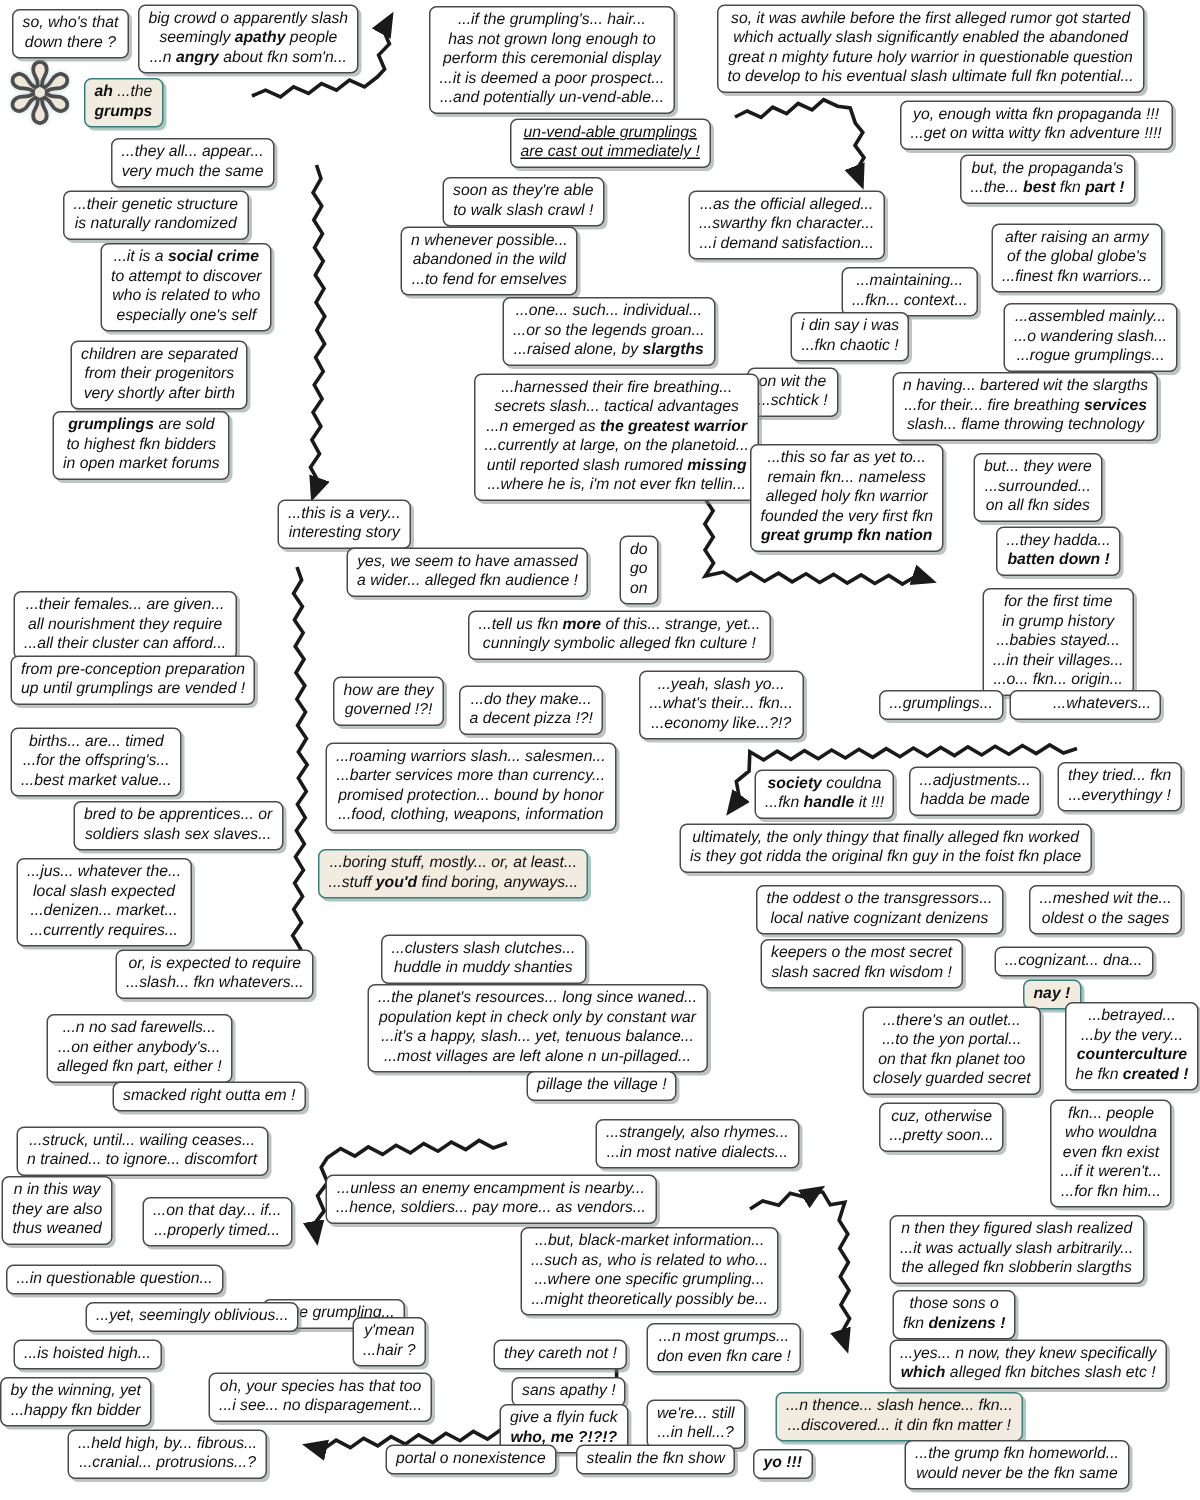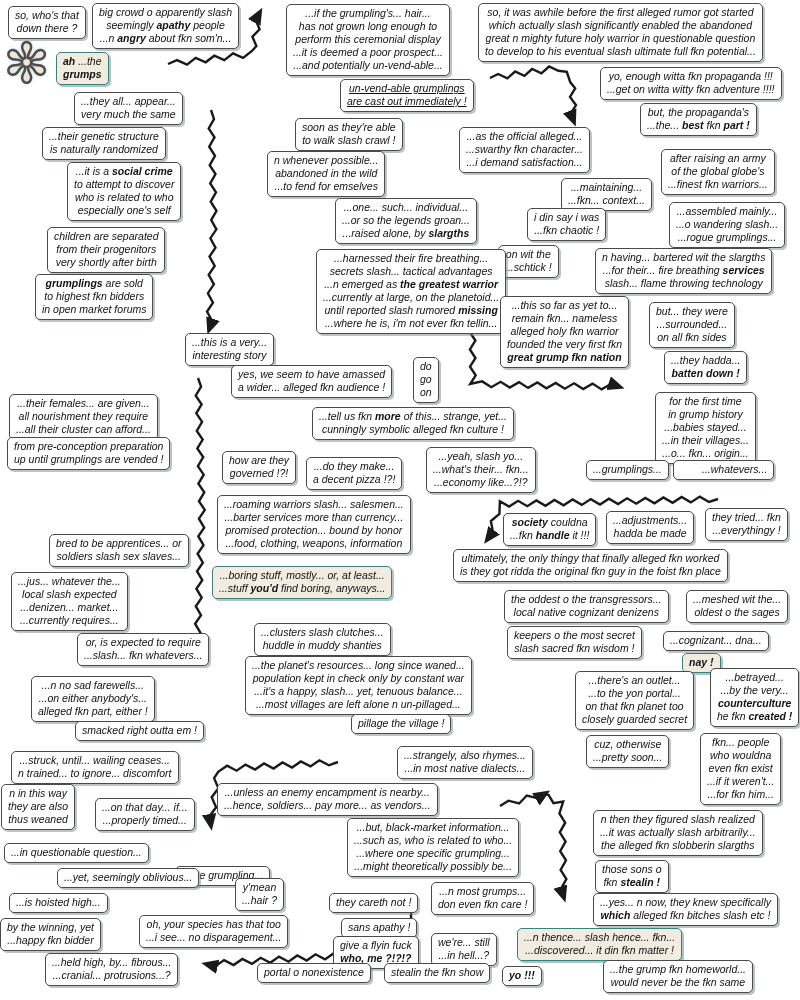--- a/index.html
+++ b/index.html
@@ -69,20 +69,21 @@
     <div class="bubble" style="left: 413px; top: 357px;">do<br>go<br>on</div>
     <div class="bubble" style="left: 9px; top: 394px;">...their females... are given...<br>all nourishment they require<br>...all their cluster can afford...</div>
     <div class="bubble" style="left: 655px; top: 392px;">for the first time<br>in grump history<br>...babies stayed...<br>...in their villages...<br>...o... fkn... origin...</div>
     <div class="bubble" style="left: 312px; top: 407px;">...tell us fkn <b>more</b> of this... strange, yet...<br>cunningly symbolic alleged fkn culture !</div>
     <div class="bubble" style="left: 7px; top: 437px;">from pre-conception preparation<br>up until grumplings are vended !</div>
     <div class="bubble" style="left: 222px; top: 451px;">how are they<br>governed !?!</div>
     <div class="bubble" style="left: 306px; top: 457px;">...do they make...<br>a decent pizza !?!</div>
     <div class="bubble" style="left: 426px; top: 447px;">...yeah, slash yo...<br>...what's their... fkn...<br>...economy like...?!?</div>
     <div class="bubble" style="left: 586px; top: 460px;">...grumplings...</div>
     <div class="bubble" style="left: 673px; top: 460px; padding-left: 28px;">...whatevers...</div>
+    <div class="bubble" style="left: 7px; top: 485px;">births... are... timed<br>...for the offspring's...<br>...best market value...</div>
     <div class="bubble" style="left: 217px; top: 495px;">...roaming warriors slash... salesmen...<br>...barter services more than currency...<br>promised protection... bound by honor<br>...food, clothing, weapons, information</div>
     <div class="bubble" style="left: 503px; top: 513px;"><b>society</b> couldna<br>...fkn <b>handle</b> it !!!</div>
     <div class="bubble" style="left: 606px; top: 511px;">...adjustments...<br>hadda be made</div>
     <div class="bubble" style="left: 705px; top: 508px;">they tried... fkn<br>...everythingy !</div>
     <div class="bubble" style="left: 49px; top: 534px;">bred to be apprentices... or<br>soldiers slash sex slaves...</div>
     <div class="bubble" style="left: 453px; top: 549px;">ultimately, the only thingy that finally alleged fkn worked<br>is they got ridda the original fkn guy in the foist fkn place</div>
     <div class="bubble" style="left: 11px; top: 572px;">...jus... whatever the...<br>local slash expected<br>...denizen... market...<br>...currently requires...</div>
     <div class="bubble accent" style="left: 212px; top: 566px;">...boring stuff, mostly... or, at least...<br>...stuff <b>you'd</b> find boring, anyways...</div>
     <div class="bubble" style="left: 504px; top: 590px;">the oddest o the transgressors...<br>local native cognizant denizens</div>
     <div class="bubble" style="left: 77px; top: 633px;">or, is expected to require<br>...slash... fkn whatevers...</div>
@@ -101,21 +102,21 @@
     <div class="bubble" style="left: 700px; top: 733px;">fkn... people<br>who wouldna<br>even fkn exist<br>...if it weren't...<br>...for fkn him...</div>
     <div class="bubble" style="left: 11px; top: 751px;">...struck, until... wailing ceases...<br>n trained... to ignore... discomfort</div>
     <div class="bubble" style="left: 397px; top: 746px;">...strangely, also rhymes...<br>...in most native dialects...</div>
     <div class="bubble" style="left: 1px; top: 784px;">n in this way<br>they are also<br>thus weaned</div>
     <div class="bubble" style="left: 95px; top: 798px;">...on that day... if...<br>...properly timed...</div>
     <div class="bubble" style="left: 217px; top: 783px;">...unless an enemy encampment is nearby...<br>...hence, soldiers... pay more... as vendors...</div>
     <div class="bubble" style="left: 593px; top: 810px;">n then they figured slash realized<br>...it was actually slash arbitrarily...<br>the alleged fkn slobberin slargths</div>
     <div class="bubble" style="left: 347px; top: 818px;">...but, black-market information...<br>...such as, who is related to who...<br>...where one specific grumpling...<br>...might theoretically possibly be...</div>
     <div class="bubble" style="left: 175px; top: 866px;">...the grumpling...</div>
     <div class="bubble" style="left: 4px; top: 843px;">...in questionable question...</div>
-    <div class="bubble" style="left: 595px; top: 860px;">those sons o<br>fkn <b>stealin !</b></div>
+    <div class="bubble" style="left: 595px; top: 860px;">those sons o<br>fkn <b>denizens !</b></div>
     <div class="bubble" style="left: 57px; top: 868px;">...yet, seemingly oblivious...</div>
     <div class="bubble" style="left: 431px; top: 882px;">...n most grumps...<br>don even fkn care !</div>
     <div class="bubble" style="left: 593px; top: 893px;">...yes... n now, they knew specifically<br><b>which</b> alleged fkn bitches slash etc !</div>
     <div class="bubble" style="left: 235px; top: 878px;">y'mean<br>...hair ?</div>
     <div class="bubble" style="left: 9px; top: 893px;">...is hoisted high...</div>
     <div class="bubble" style="left: 329px; top: 893px;">they careth not !</div>
     <div class="bubble" style="left: 139px; top: 915px;">oh, your species has that too<br>...i see... no disparagement...</div>
     <div class="bubble" style="left: 0px; top: 918px;">by the winning, yet<br>...happy fkn bidder</div>
     <div class="bubble" style="left: 341px; top: 918px;">sans apathy !</div>
     <div class="bubble" style="left: 431px; top: 933px;">we're... still<br>...in hell...?</div>

